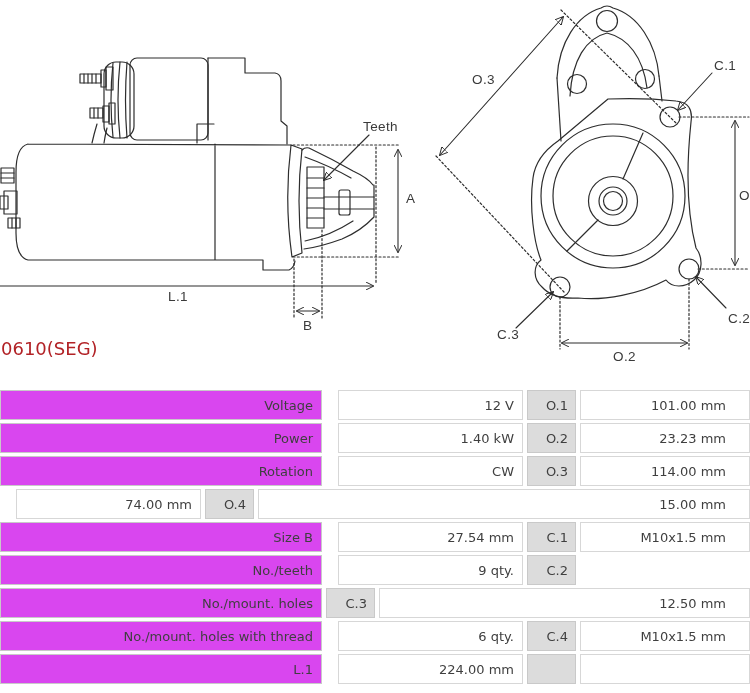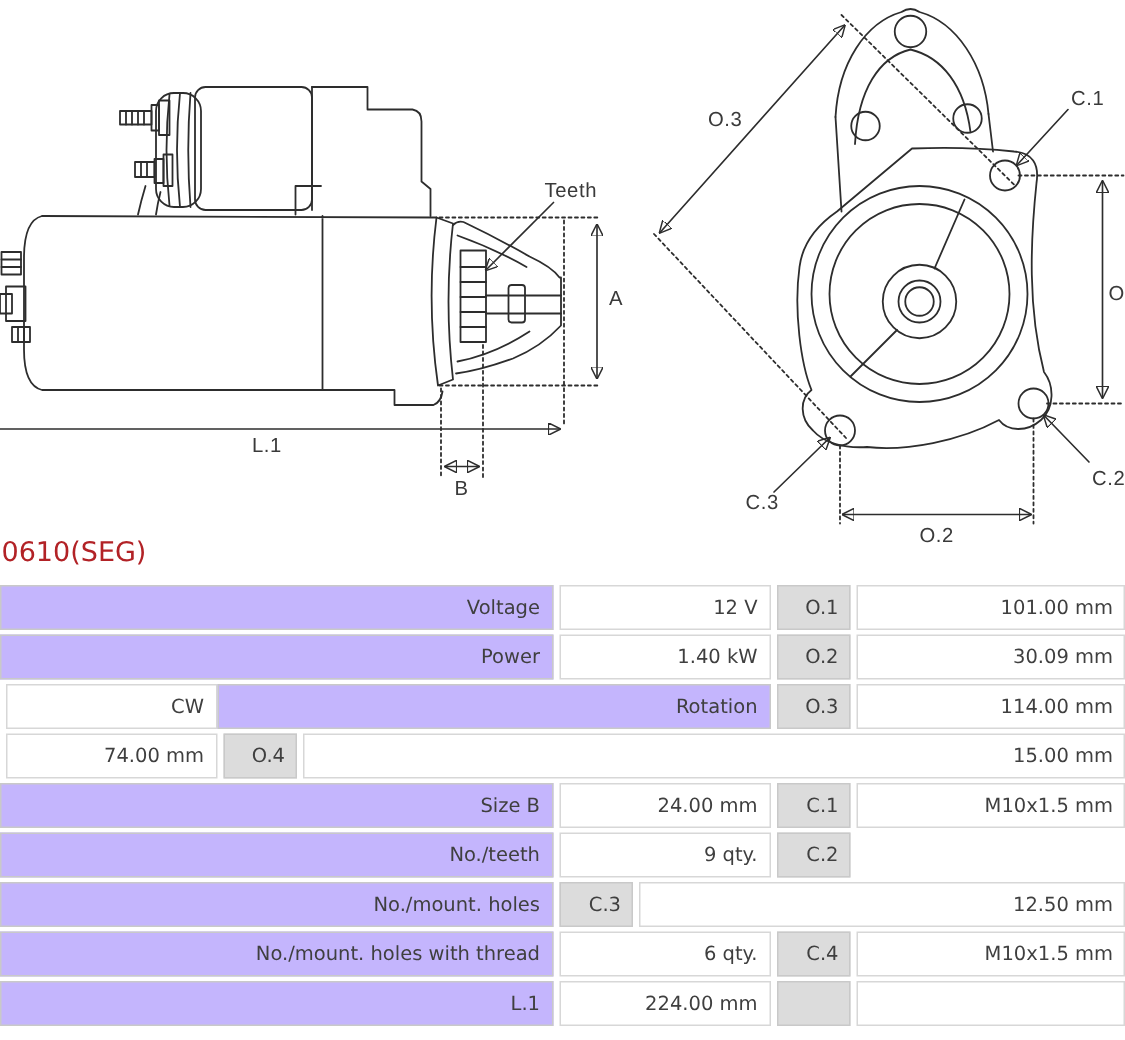--- a/index.html
+++ b/index.html
@@ -11,33 +11,33 @@
   #drawings path,#drawings rect,#drawings line,#drawings circle,#drawings polyline{
     fill:none;stroke:#2d2d2d;stroke-width:1.2;stroke-linecap:round;stroke-linejoin:round;
   }
   #drawings .dotted{stroke-dasharray:2 2.3;stroke-width:1.2;}
   #drawings .dim{stroke-width:1.1;}
   #drawings text{
     font-family:"Liberation Sans",sans-serif;font-size:13.5px;fill:#3a3a3a;
     letter-spacing:0.4px;stroke:none;
   }
   #part-title{
-    position:absolute;left:1px;top:358px;height:28px;
+    position:absolute;left:1px;top:338px;height:28px;
     font-size:18px;font-weight:500;color:#b22226;white-space:nowrap;
   }
   #spec-table{position:absolute;left:0;top:390px;width:750px;}
   .row{display:flex;height:30px;margin-bottom:3px;}
   .cell{
     box-sizing:border-box;display:flex;align-items:center;justify-content:flex-end;
     font-size:13px;color:#3f3f3f;white-space:nowrap;
   }
-  .c-label{width:369px;background:#c4b5fd;border:1px solid #c9c9c9;padding-right:8px;}
-  .c-value{width:141px;margin-left:4px;background:#ffffff;border:1px solid #d7d7d7;padding-right:8px;}
+  .c-label{width:322px;background:#d946ef;border:1px solid #c9c9c9;padding-right:8px;}
+  .c-value{width:185px;margin-left:16px;background:#ffffff;border:1px solid #d7d7d7;padding-right:8px;}
   .c-dim{width:49px;margin-left:4px;background:#dcdcdc;border:1px solid #c9c9c9;padding-right:7px;}
-  .c-dimval{flex:1;margin-left:4px;background:#ffffff;border:1px solid #d7d7d7;padding-right:7px;}
+  .c-dimval{flex:1;margin-left:4px;background:#ffffff;border:1px solid #d7d7d7;padding-right:23px;}
 </style>
 </head>
 <body>
 
 <svg id="drawings" width="750" height="368" viewBox="0 0 750 368" xmlns="http://www.w3.org/2000/svg">
   <defs>
     <marker id="ah" viewBox="0 0 10 10" refX="9" refY="5" markerWidth="7.5" markerHeight="7.5" orient="auto-start-reverse">
       <path d="M0,0 L10,5 L0,10 Z" fill="#2d2d2d" stroke="none"></path>
     </marker>
   </defs>
@@ -147,36 +147,36 @@
   <div class="row">
     <div class="cell c-label">Voltage</div>
     <div class="cell c-value">12 V</div>
     <div class="cell c-dim">O.1</div>
     <div class="cell c-dimval">101.00 mm</div>
   </div>
   <div class="row">
     <div class="cell c-label">Power</div>
     <div class="cell c-value">1.40 kW</div>
     <div class="cell c-dim">O.2</div>
-    <div class="cell c-dimval">30.09 mm</div>
-  </div>
-  <div class="row">
+    <div class="cell c-dimval">23.23 mm</div>
+  </div>
+  <div class="row">
+    <div class="cell c-label">Rotation</div>
     <div class="cell c-value">CW</div>
-    <div class="cell c-label">Rotation</div>
     <div class="cell c-dim">O.3</div>
     <div class="cell c-dimval">114.00 mm</div>
   </div>
   <div class="row">
     <div class="cell c-value">74.00 mm</div>
     <div class="cell c-dim">O.4</div>
     <div class="cell c-dimval">15.00 mm</div>
   </div>
   <div class="row">
     <div class="cell c-label">Size B</div>
-    <div class="cell c-value">24.00 mm</div>
+    <div class="cell c-value">27.54 mm</div>
     <div class="cell c-dim">C.1</div>
     <div class="cell c-dimval">M10x1.5 mm</div>
   </div>
   <div class="row">
     <div class="cell c-label">No./teeth</div>
     <div class="cell c-value">9 qty.</div>
     <div class="cell c-dim">C.2</div>
   </div>
   <div class="row">
     <div class="cell c-label">No./mount. holes</div>

